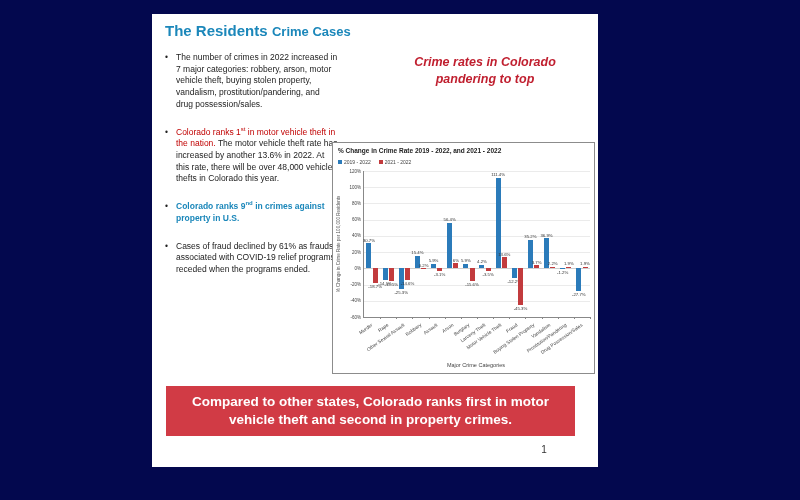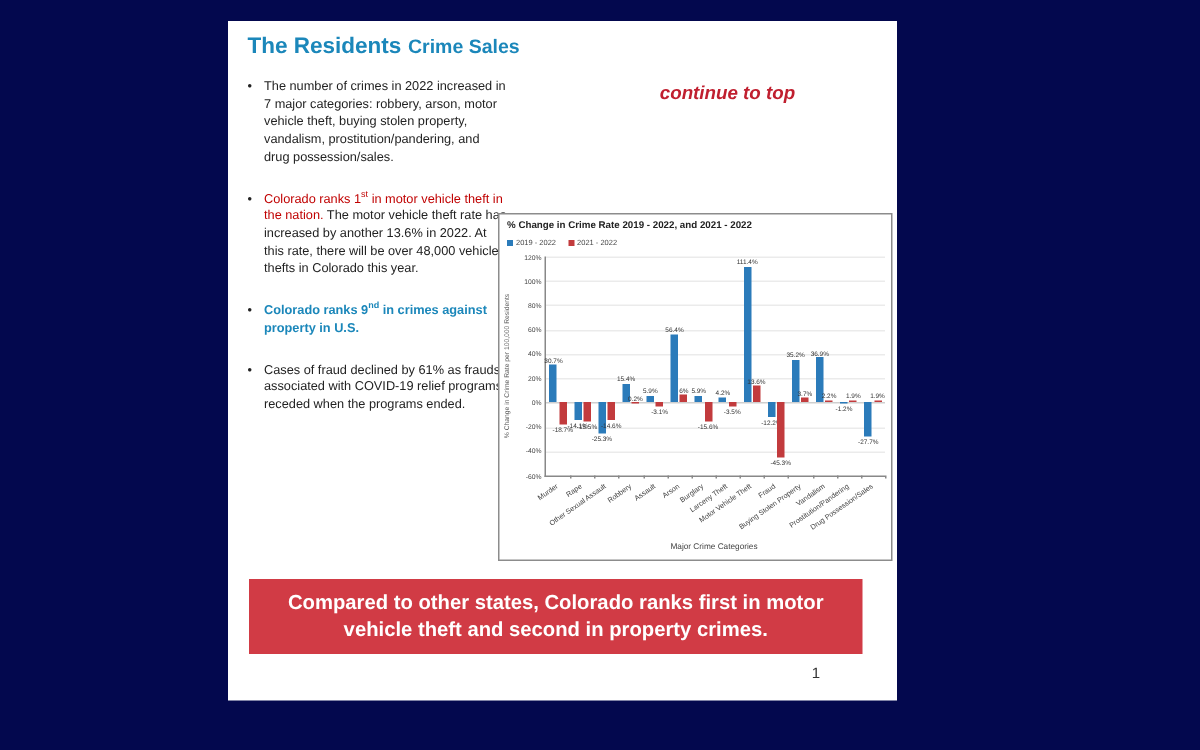--- a/index.html
+++ b/index.html
@@ -53,21 +53,21 @@
   }
   .pagenum { position:absolute; left:382px; top:430px; width:20px; text-align:center; font-size:10px; color:#333; }
 </style>
 </head>
 <body>
 
 <div class="slide">
 
   <div class="slide-title">
     <span class="t1">The Residents</span>
-    <span class="t2">Crime Sales</span>
+    <span class="t2">Crime Cases</span>
   </div>
 
   <div class="bullets">
     <div class="bullet">
       <span class="marker">•</span>
       <span class="btext"><span>The number of crimes in 2022 increased in 7 major categories: robbery, arson, motor vehicle theft, buying stolen property, vandalism, prostitution/pandering, and drug possession/sales.</span></span>
     </div>
     <div class="bullet">
       <span class="marker">•</span>
       <span class="btext"><span class="red-b">Colorado ranks 1</span><sup class="red-b">st</sup><span class="red-b"> in motor vehicle theft in the nation.</span><span> The motor vehicle theft rate has increased by another 13.6% in 2022. At this rate, there will be over 48,000 vehicle thefts in Colorado this year.</span></span>
@@ -76,21 +76,22 @@
       <span class="marker">•</span>
       <span class="btext"><span class="blue-b">Colorado ranks 9</span><sup class="blue-b">nd</sup><span class="blue-b"> in crimes against property in U.S.</span></span>
     </div>
     <div class="bullet">
       <span class="marker">•</span>
       <span class="btext"><span>Cases of fraud declined by 61% as frauds associated with COVID-19 relief programs receded when the programs ended.</span></span>
     </div>
   </div>
 
   <div class="callout">
-    <div>continue to top</div>
+    <div>Crime rates in Colorado</div>
+    <div>pandering to top</div>
   </div>
 
   <div class="chart">
     <div class="chart-title">% Change in Crime Rate 2019 - 2022, and 2021 - 2022</div>
     <div class="chart-legend">
         <div class="legend-item">
           <div class="legend-swatch" style="background: rgb(43, 123, 186);"></div>
           <div class="legend-label" style="display: inline;">2019 - 2022</div>
         </div>
         <div class="legend-item">

